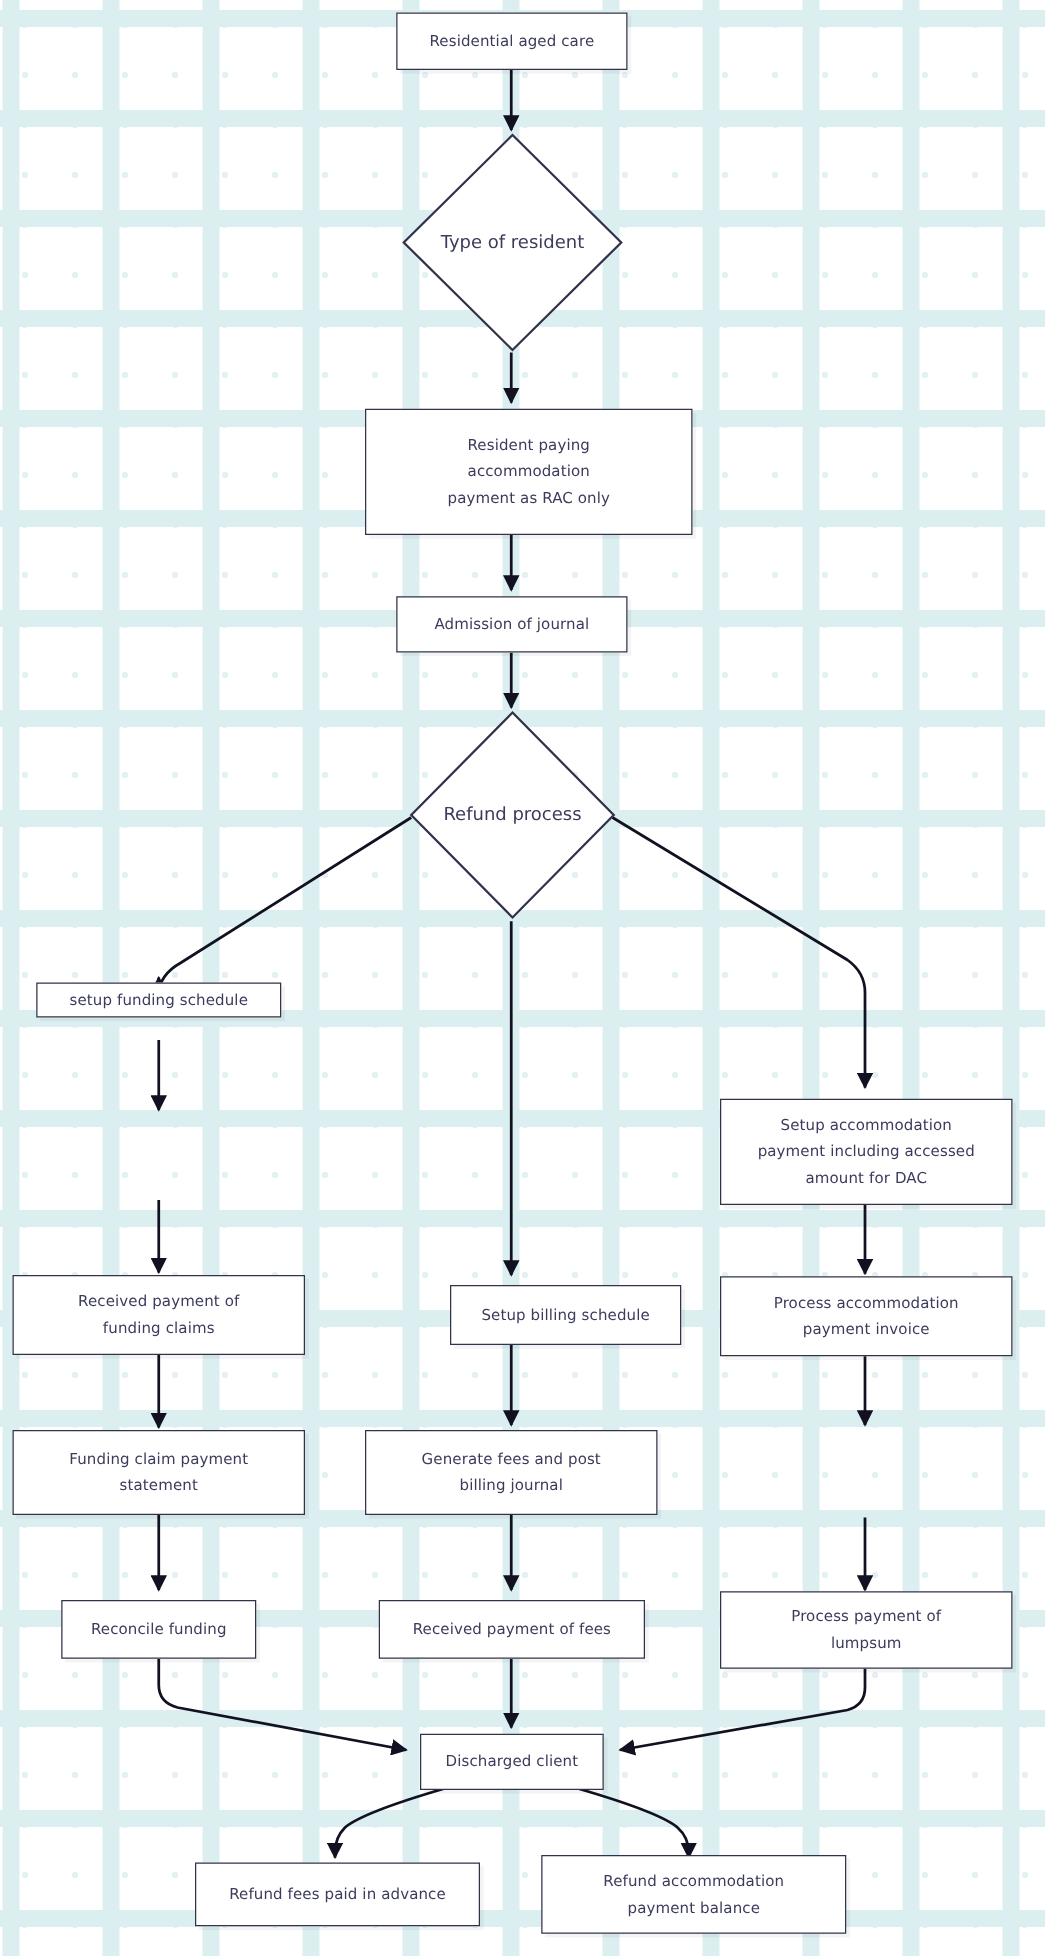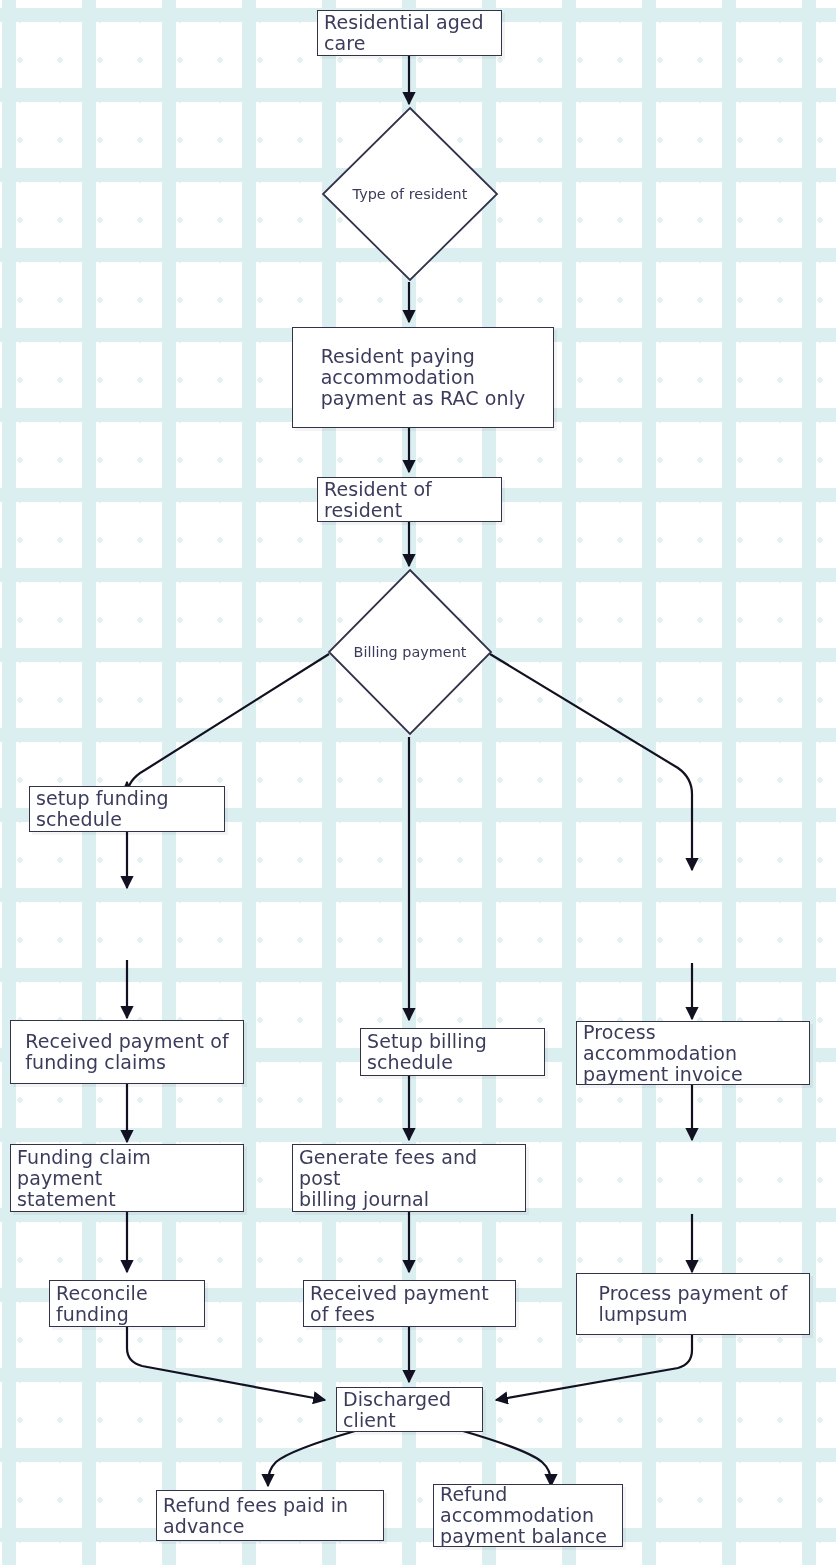--- a/index.html
+++ b/index.html
@@ -30,22 +30,22 @@
   }
   .node {
     position: absolute;
     box-sizing: border-box;
     background: #ffffff;
     border: 1.6px solid #32324b;
     color: #3b3b5c;
     display: flex;
     align-items: center;
     justify-content: center;
-    text-align: left;
-    font-size: 19px;
+    text-align: center;
+    font-size: 12px;
     line-height: 21px;
     letter-spacing: 0.1px;
     box-shadow: 3px 3px 0 0 rgba(0,0,0,0.045);
     padding: 2px 6px;
   }
   .node-label {
     display: block;
     white-space: pre-line;
   }
   .diamond {
@@ -115,31 +115,31 @@
     <span class="diamond-label">Type of resident</span>
   </div>
 
   <div class="node" style="left:292px; top:327px; width:262px; height:101px;">
     <span class="node-label">Resident paying
 accommodation
 payment as RAC only</span>
   </div>
 
   <div class="node" style="left:317px; top:477px; width:185px; height:45px;">
-    <span class="node-label">Resident of resident</span>
+    <span class="node-label">Admission of journal</span>
   </div>
 
   <div class="diamond" style="left:326px; top:567px; width:168px; height:170px;">
     <svg width="168" height="170">
       <polygon points="84,3 165,85 84,167 3,85" fill="#ffffff" stroke="#32324b" stroke-width="1.8"></polygon>
     </svg>
-    <span class="diamond-label">Billing payment</span>
+    <span class="diamond-label">Refund process</span>
   </div>
 
-  <div class="node" style="left:29px; top:786px; width:196px; height:46px;">
+  <div class="node" style="left:29px; top:786px; width:196px; height:28px;">
     <span class="node-label">setup funding schedule</span>
   </div>
 
 
   <div class="node" style="left:10px; top:1020px; width:234px; height:64px;">
     <span class="node-label">Received payment of
 funding claims</span>
   </div>
 
   <div class="node" style="left:10px; top:1144px; width:234px; height:68px;">
@@ -157,38 +157,43 @@
 
   <div class="node" style="left:292px; top:1144px; width:234px; height:68px;">
     <span class="node-label">Generate fees and post
 billing journal</span>
   </div>
 
   <div class="node" style="left:303px; top:1280px; width:213px; height:47px;">
     <span class="node-label">Received payment of fees</span>
   </div>
 
+  <div class="node" style="left:576px; top:879px; width:234px; height:85px;">
+    <span class="node-label">Setup accommodation
+payment including accessed
+amount for DAC</span>
+  </div>
 
   <div class="node" style="left:576px; top:1021px; width:234px; height:64px;">
     <span class="node-label">Process accommodation
 payment invoice</span>
   </div>
 
 
   <div class="node" style="left:576px; top:1273px; width:234px; height:62px;">
     <span class="node-label">Process payment of
 lumpsum</span>
   </div>
 
   <div class="node" style="left:336px; top:1387px; width:147px; height:45px;">
     <span class="node-label">Discharged client</span>
   </div>
 
   <div class="node" style="left:156px; top:1490px; width:228px; height:51px;">
     <span class="node-label">Refund fees paid in advance</span>
   </div>
 
-  <div class="node" style="left:433px; top:1484px; width:190px; height:63px;">
+  <div class="node" style="left:433px; top:1484px; width:244px; height:63px;">
     <span class="node-label">Refund accommodation
 payment balance</span>
   </div>
 
 </div>
 
 </body></html>

